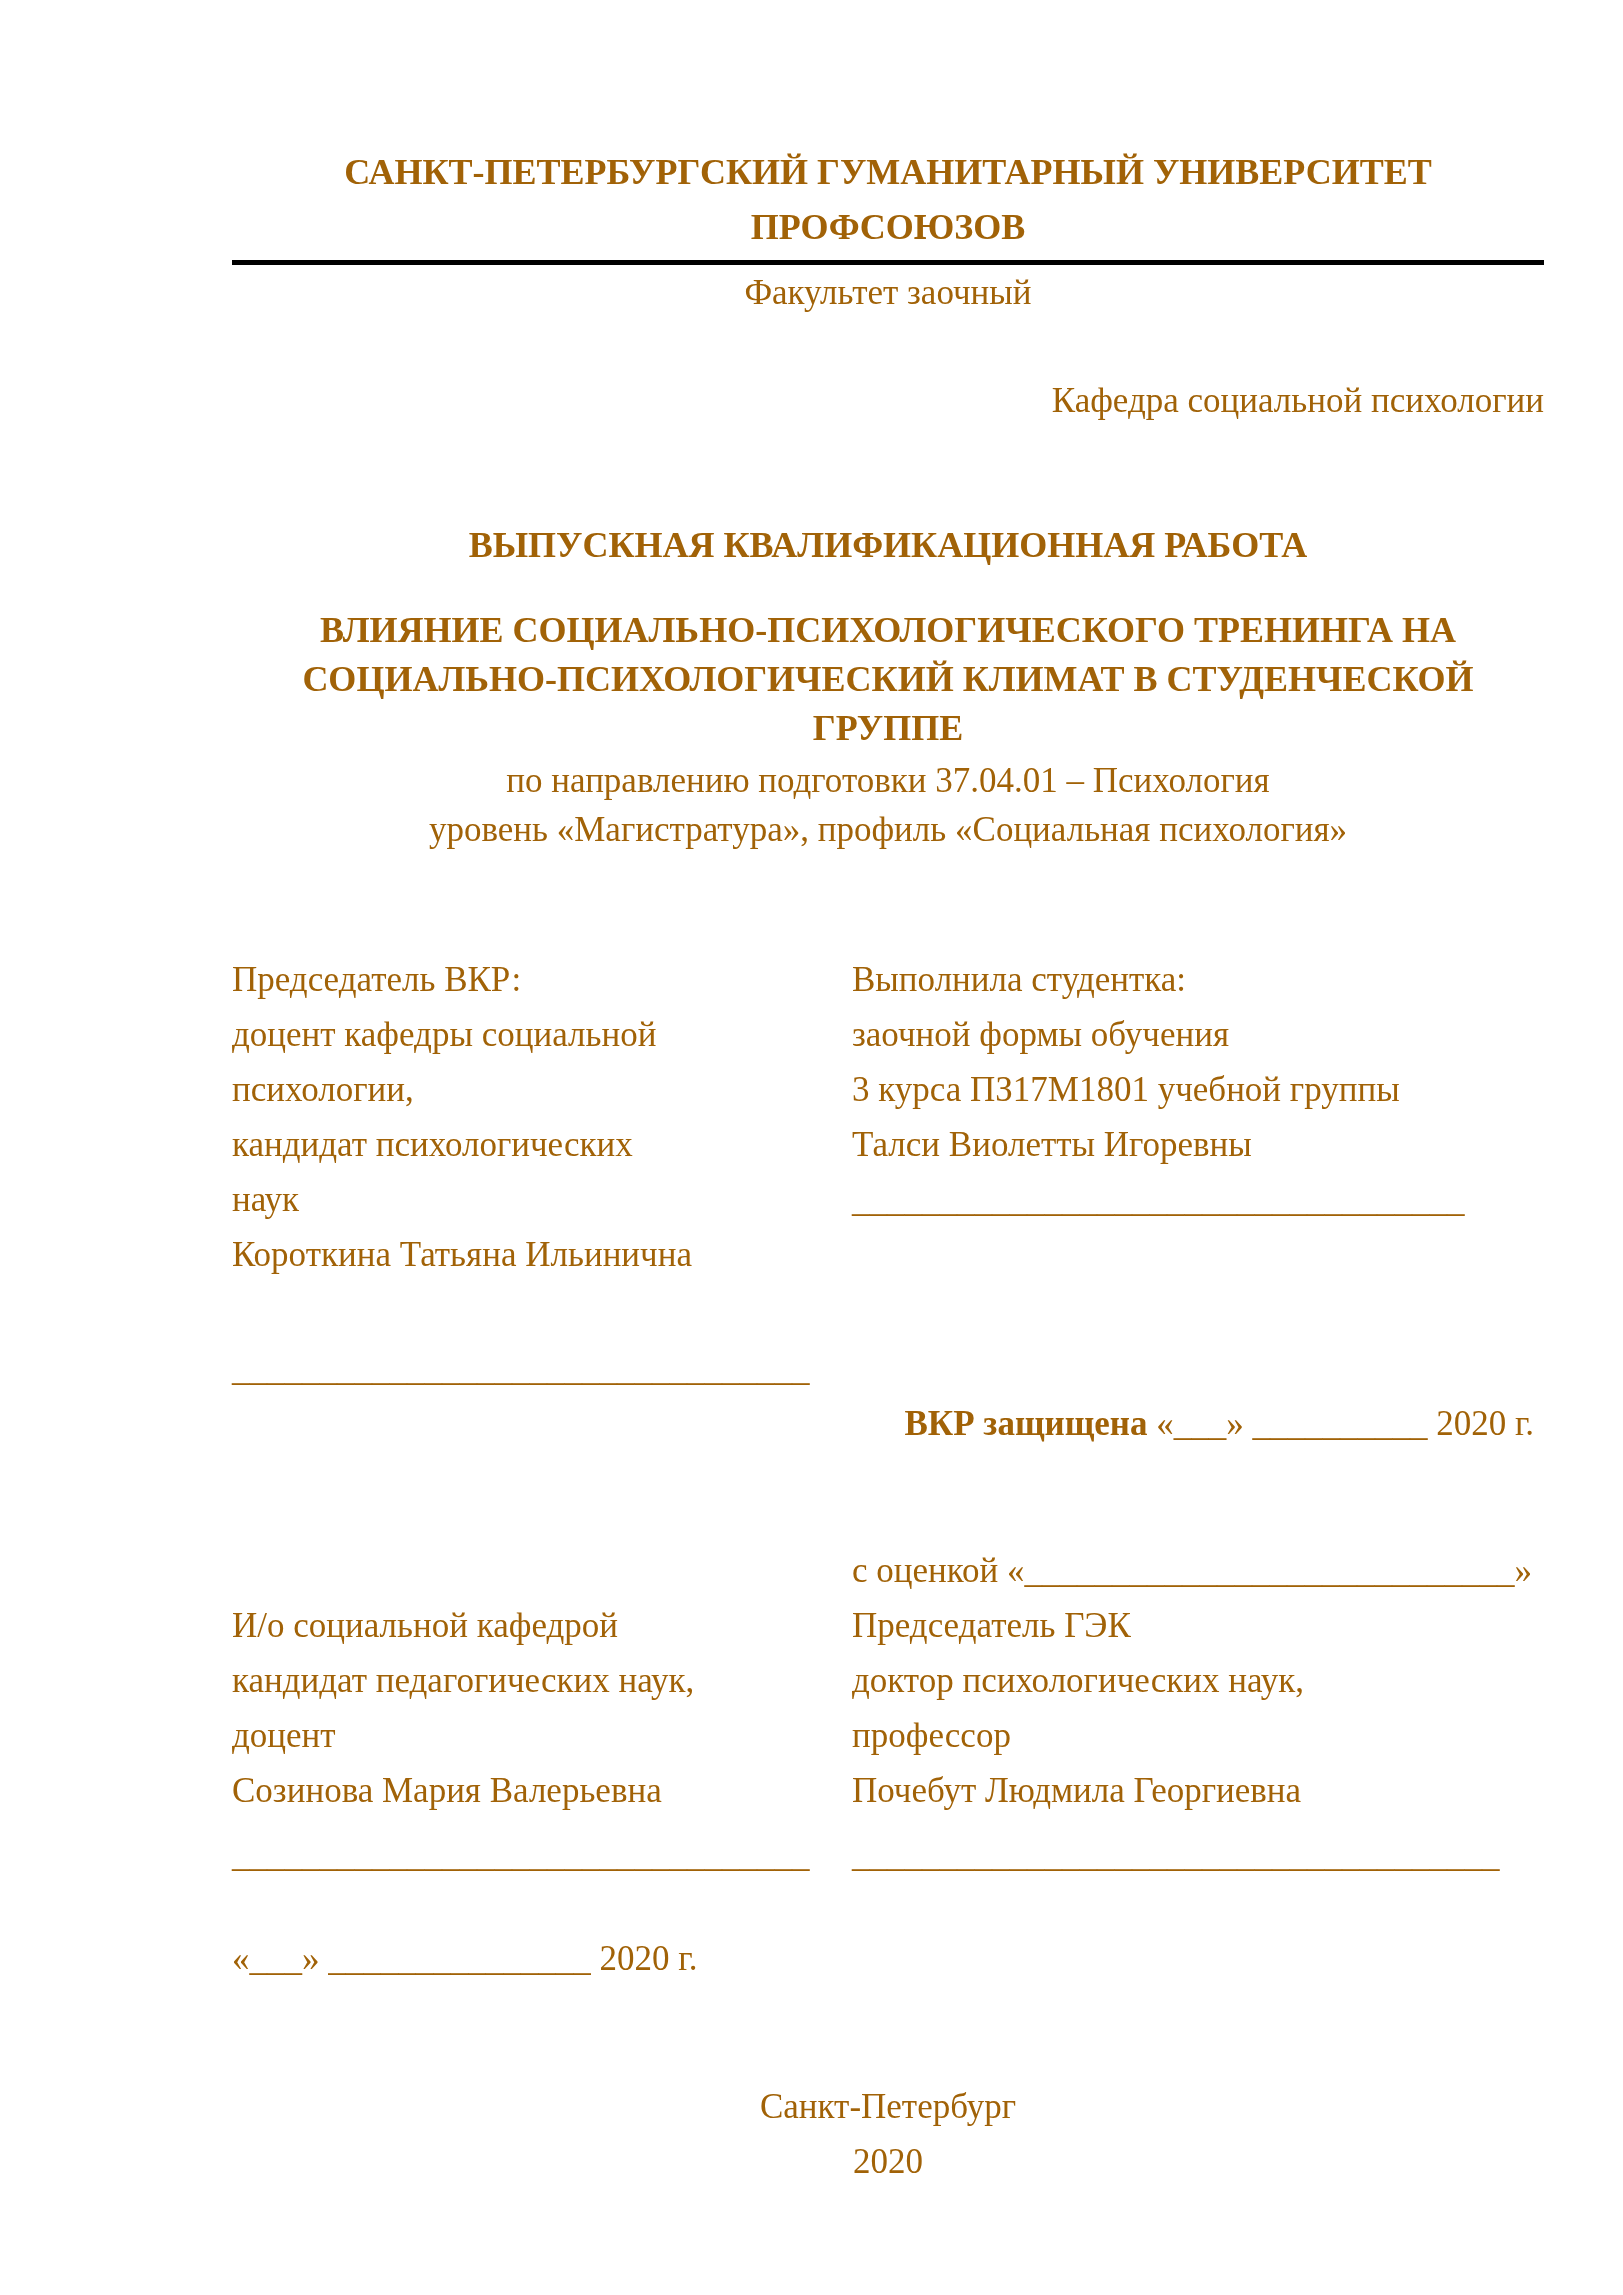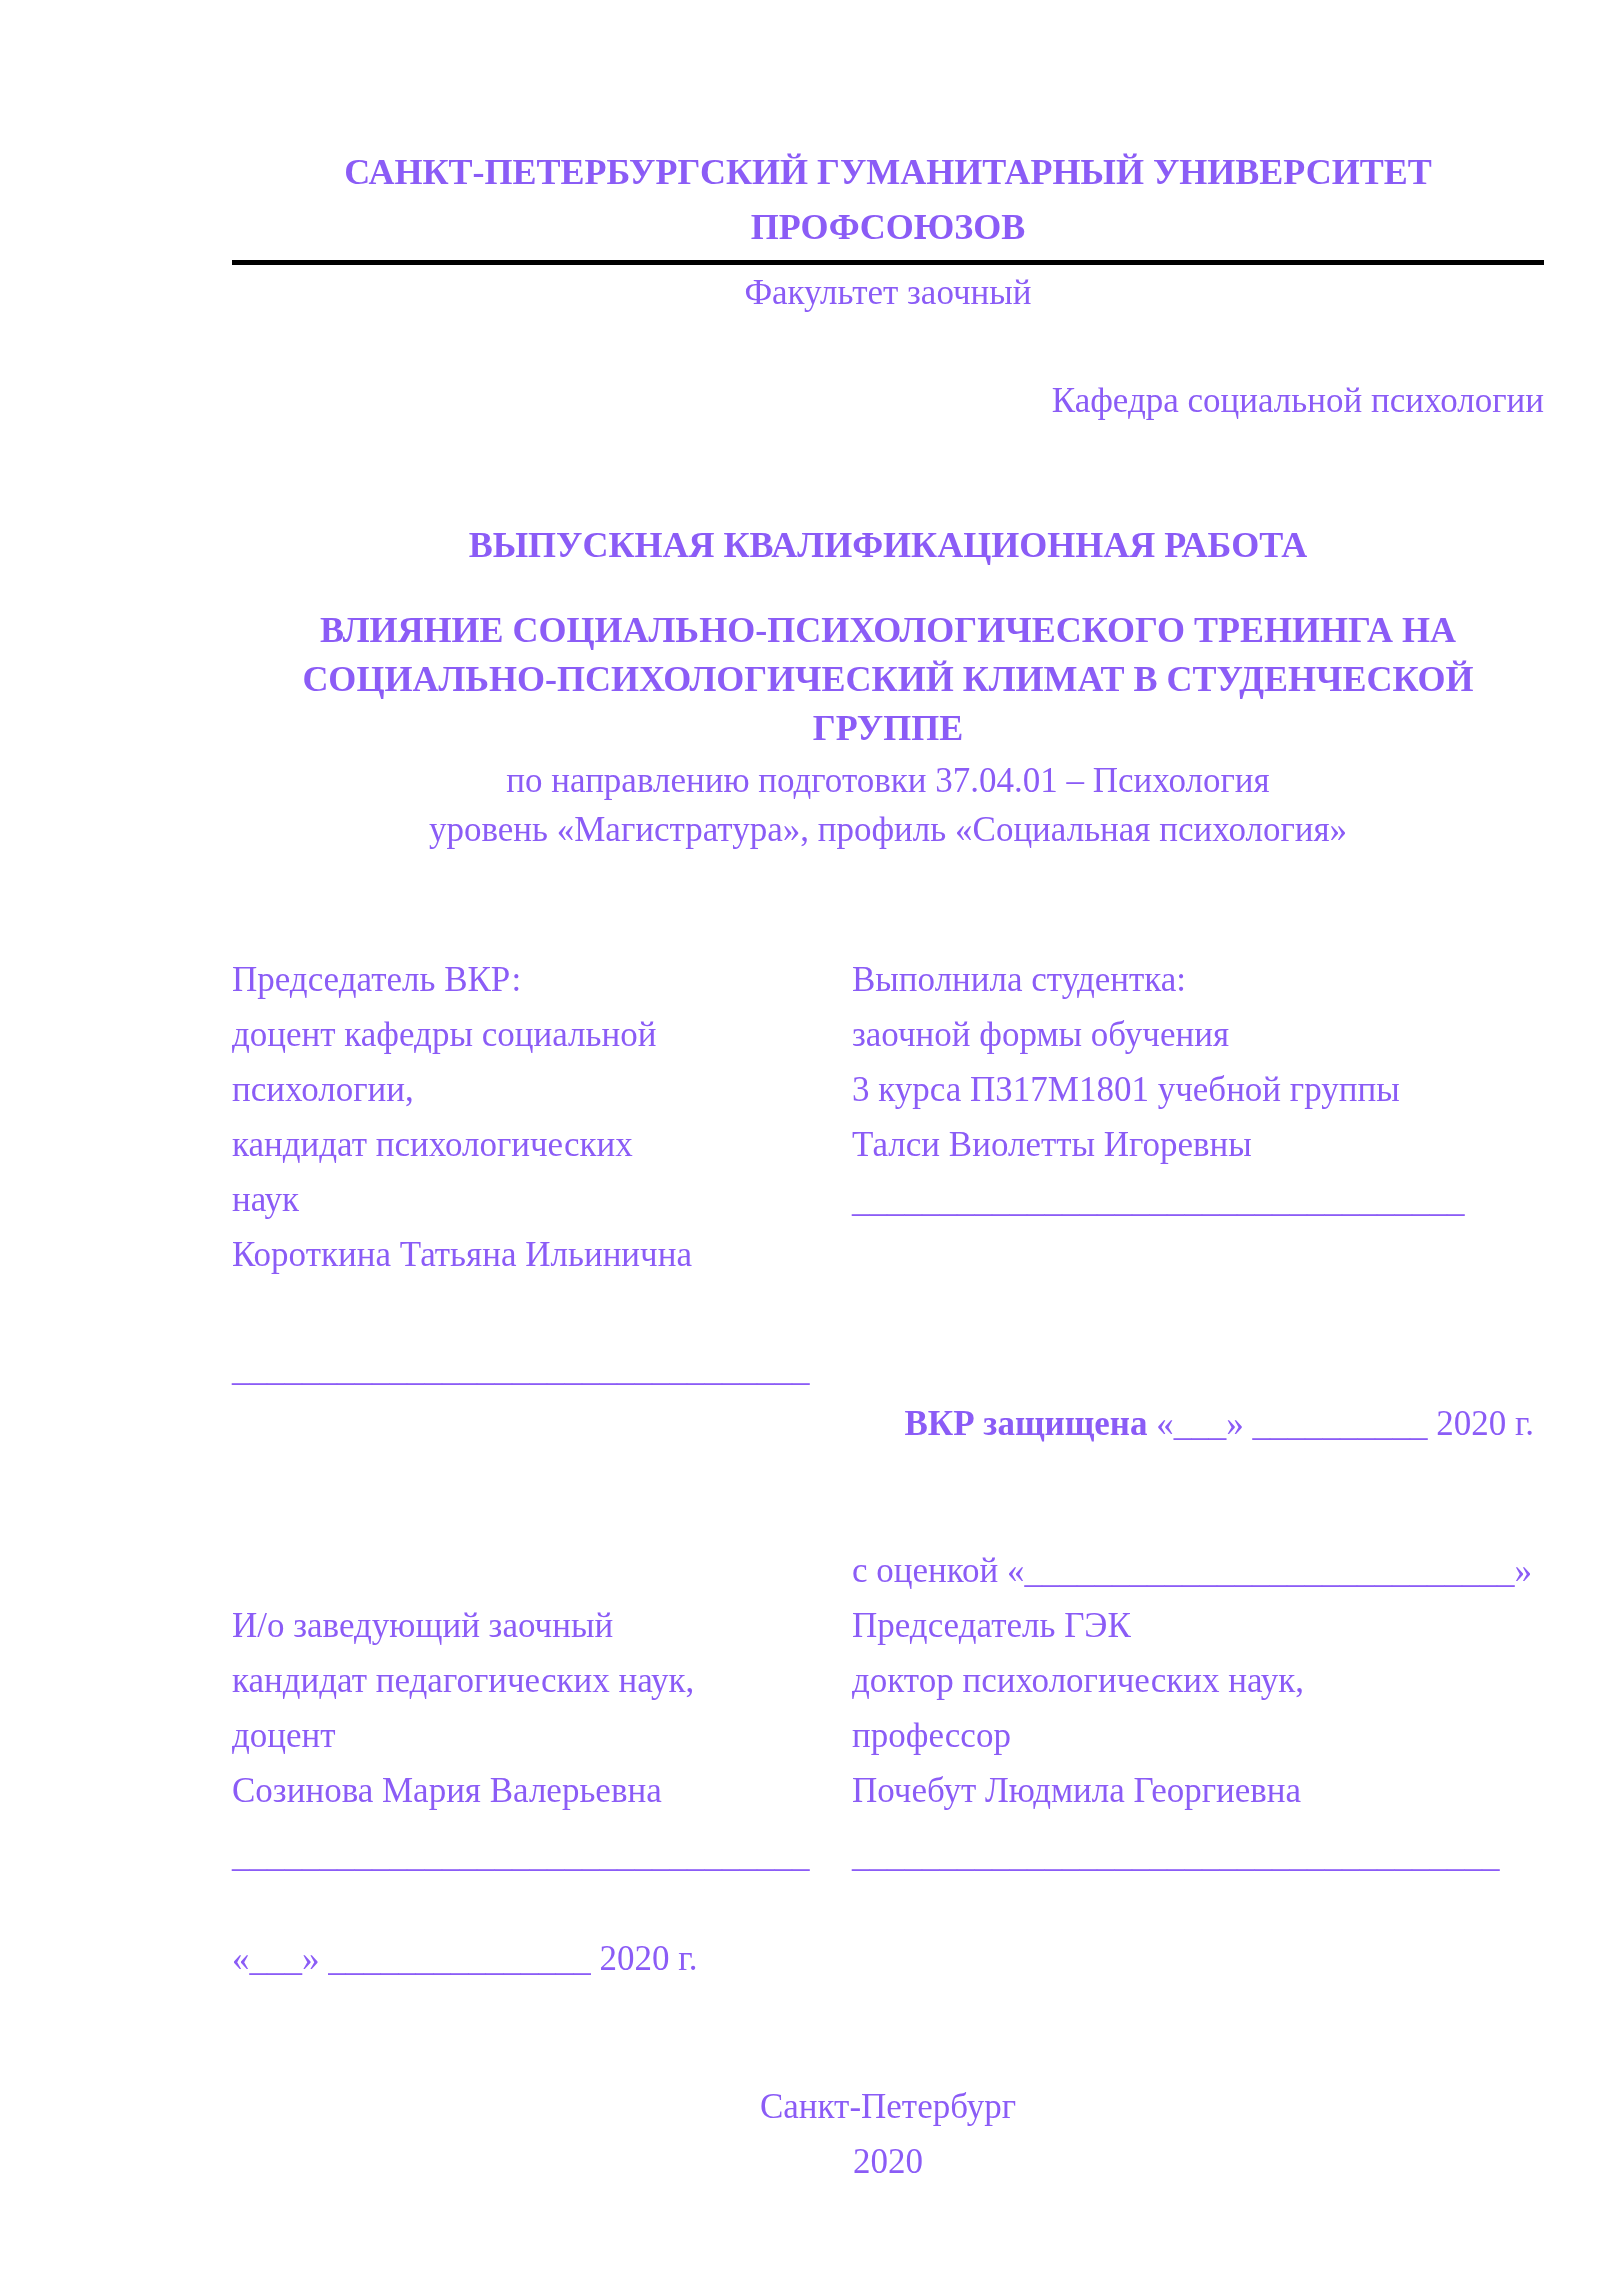--- a/index.html
+++ b/index.html
@@ -8,21 +8,21 @@
     background: #808080;
   }
   .page {
     position: relative;
     width: 1623px;
     height: 2295px;
     margin: 0 auto;
     background: #ffffff;
     box-sizing: border-box;
     padding: 145px 79px 0 232px;
-    color: #8b5cf6;
+    color: #a16207;
     font-family: "Liberation Serif", "DejaVu Serif", serif;
     font-size: 35px;
     line-height: 55px;
     overflow: hidden;
   }
   .center { text-align: center; }
   .right  { text-align: right; }
   .bold   { font-weight: 700; text-align: center; }
   .pre    { white-space: pre-wrap; }
 
@@ -103,21 +103,21 @@
     </div>
   </div>
 
   <div class="cols block3">
     <div class="col-l"></div>
     <div class="col-r">с оценкой «____________________________»</div>
   </div>
 
   <div class="cols block4">
     <div class="col-l">
-      <div>И/о заведующий заочный</div>
+      <div>И/о социальной кафедрой</div>
       <div>кандидат педагогических наук,</div>
       <div>доцент</div>
       <div>Созинова Мария Валерьевна</div>
     </div>
     <div class="col-r">
       <div>Председатель ГЭК</div>
       <div>доктор психологических наук,</div>
       <div>профессор</div>
       <div>Почебут Людмила Георгиевна</div>
     </div>

